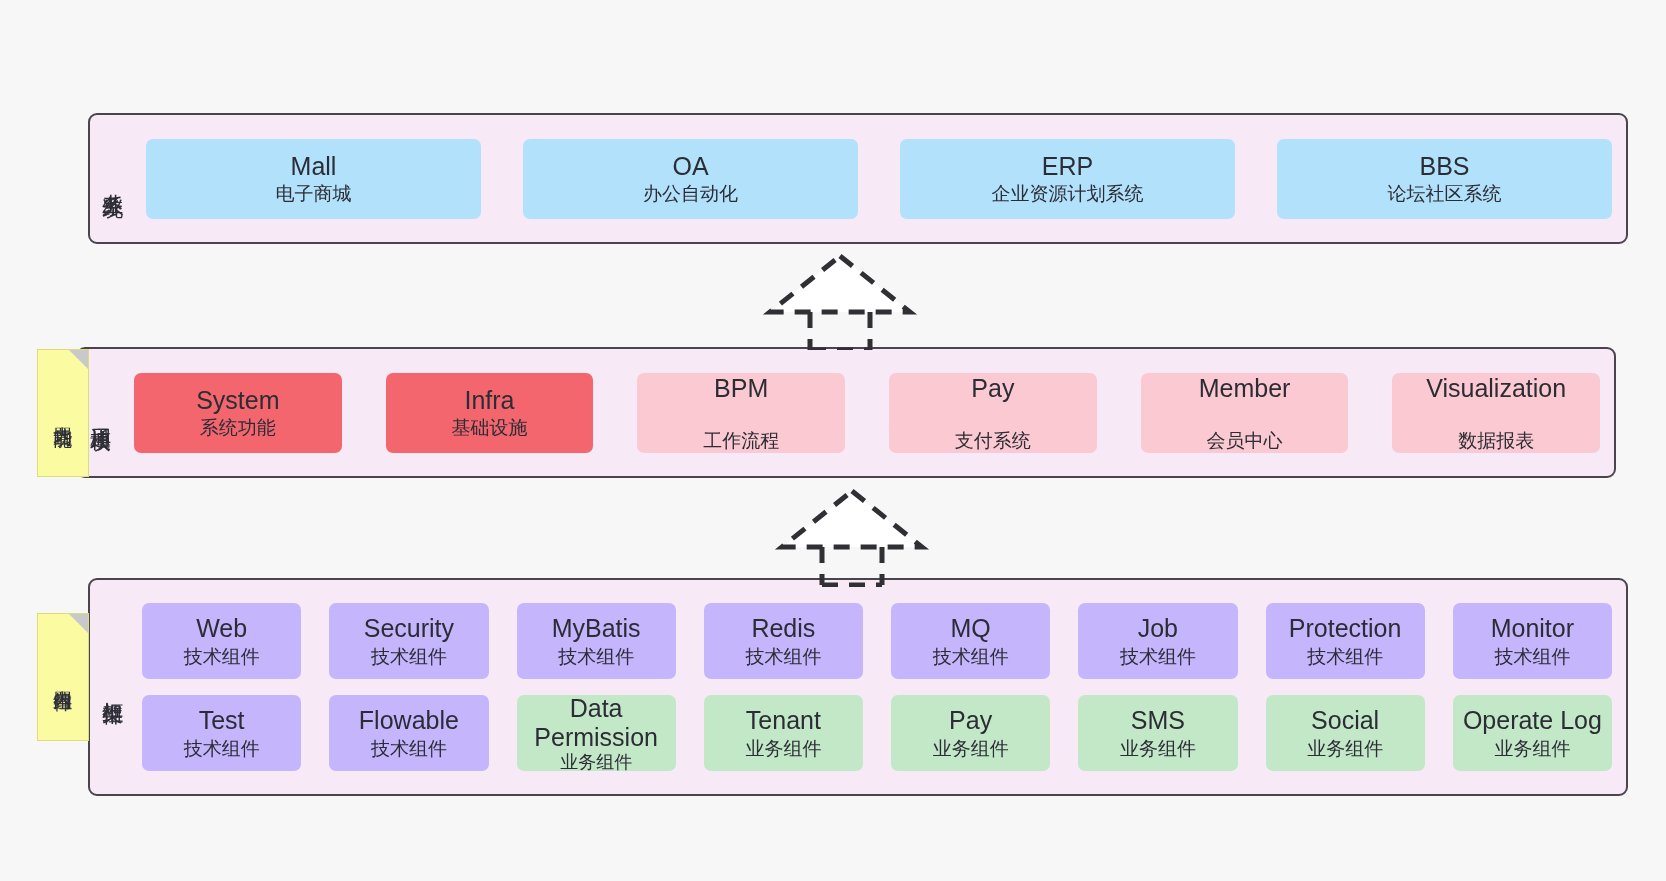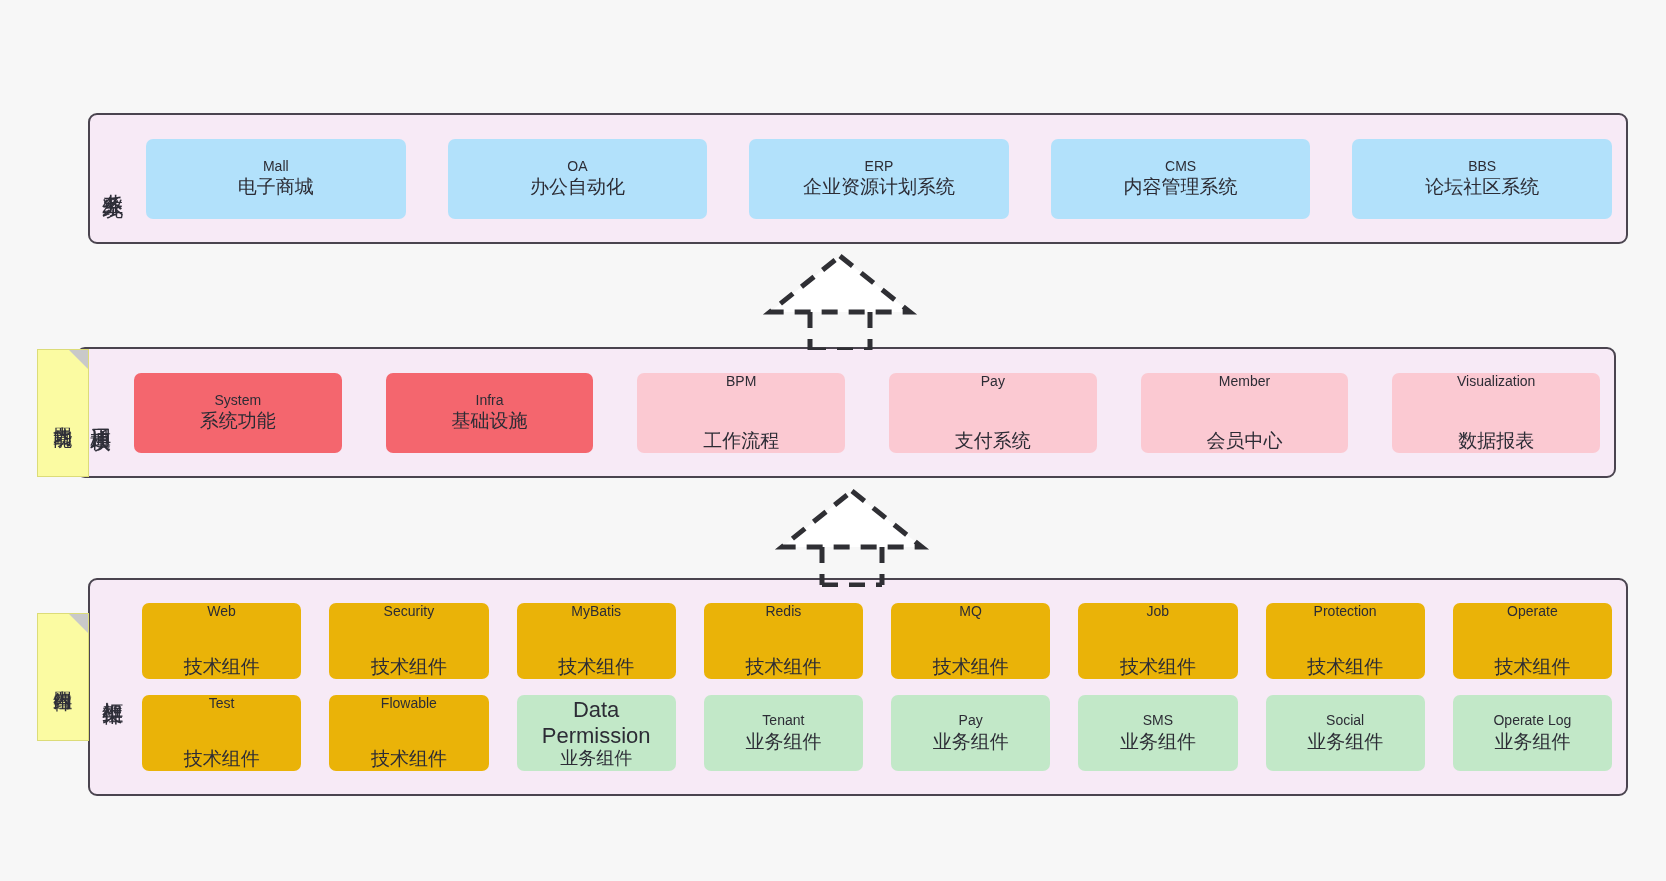--- a/index.html
+++ b/index.html
@@ -51,21 +51,21 @@
     border-radius:7px;
     display:flex;
     flex-direction:column;
     align-items:center;
     justify-content:center;
     text-align:center;
     line-height:1.26;
     color:#2c2c35;
     user-select:none;
   }
-  .node .t1{font-size:14px;}
+  .node .t1{font-size:25px;}
   .node .t2{font-size:19px;}
 
   
   #layer-business{left:88px;top:113px;width:1540px;height:131px;}
   #layer-business .layer-body{gap:42px;padding-left:10px;}
   #layer-business .node{
     flex:1 1 0;height:80px;background:#b2e1fb;
   }
 
   
@@ -76,23 +76,23 @@
   .node.soft{background:#fbc9d2;justify-content:space-between;}
 
   
   #layer-framework{left:88px;top:578px;width:1540px;height:218px;}
   #layer-framework .layer-body{
     flex-direction:column;justify-content:center;gap:16px;
     padding:0 14px 0 6px;
   }
   .grid-row{display:flex;width:100%;gap:28px;}
   #layer-framework .node{flex:1 1 0;height:76px;}
-  .node.tech{background:#eab308;justify-content:space-between;}
+  .node.tech{background:#c4b5fd;}
   .node.biz{background:#c2e8c8;}
-  .node.tight .t1{font-size:22px;line-height:1.16;}
+  .node.tight .t1{font-size:25px;line-height:1.16;}
   .node.tight .t2{font-size:18px;line-height:1.16;}
 
   
   .sticky{
     position:absolute;
     box-sizing:border-box;
     width:52px;
     background:#fbfba2;
     border:1px solid #dcdc78;
     display:flex;align-items:center;justify-content:center;
@@ -143,24 +143,20 @@
       </div>
       <div class="node">
         <span class="t1">OA</span>
         <span class="t2">办公自动化</span>
       </div>
       <div class="node">
         <span class="t1">ERP</span>
         <span class="t2">企业资源计划系统</span>
       </div>
       <div class="node">
-        <span class="t1">CMS</span>
-        <span class="t2">内容管理系统</span>
-      </div>
-      <div class="node">
         <span class="t1">BBS</span>
         <span class="t2">论坛社区系统</span>
       </div>
     </div>
   </div>
 
   <svg class="connector" id="connector-build" viewBox="0 0 200 100">
     <path d="M 100 6 L 170 62 L 30 62 Z" fill="#ffffff" stroke="#2f2f34" stroke-width="5" stroke-dasharray="16 11" stroke-linecap="butt"></path>
     <path d="M 70 62 L 70 100 M 130 62 L 130 100 M 70 100 L 130 100" fill="none" stroke="#2f2f34" stroke-width="5" stroke-dasharray="16 11"></path>
   </svg>
@@ -239,21 +235,21 @@
         </div>
         <div class="node tech">
           <span class="t1">Job</span>
           <span class="t2">技术组件</span>
         </div>
         <div class="node tech">
           <span class="t1">Protection</span>
           <span class="t2">技术组件</span>
         </div>
         <div class="node tech">
-          <span class="t1">Operate</span>
+          <span class="t1">Monitor</span>
           <span class="t2">技术组件</span>
         </div>
       </div>
 
       <div class="grid-row">
         <div class="node tech">
           <span class="t1">Test</span>
           <span class="t2">技术组件</span>
         </div>
         <div class="node tech">

